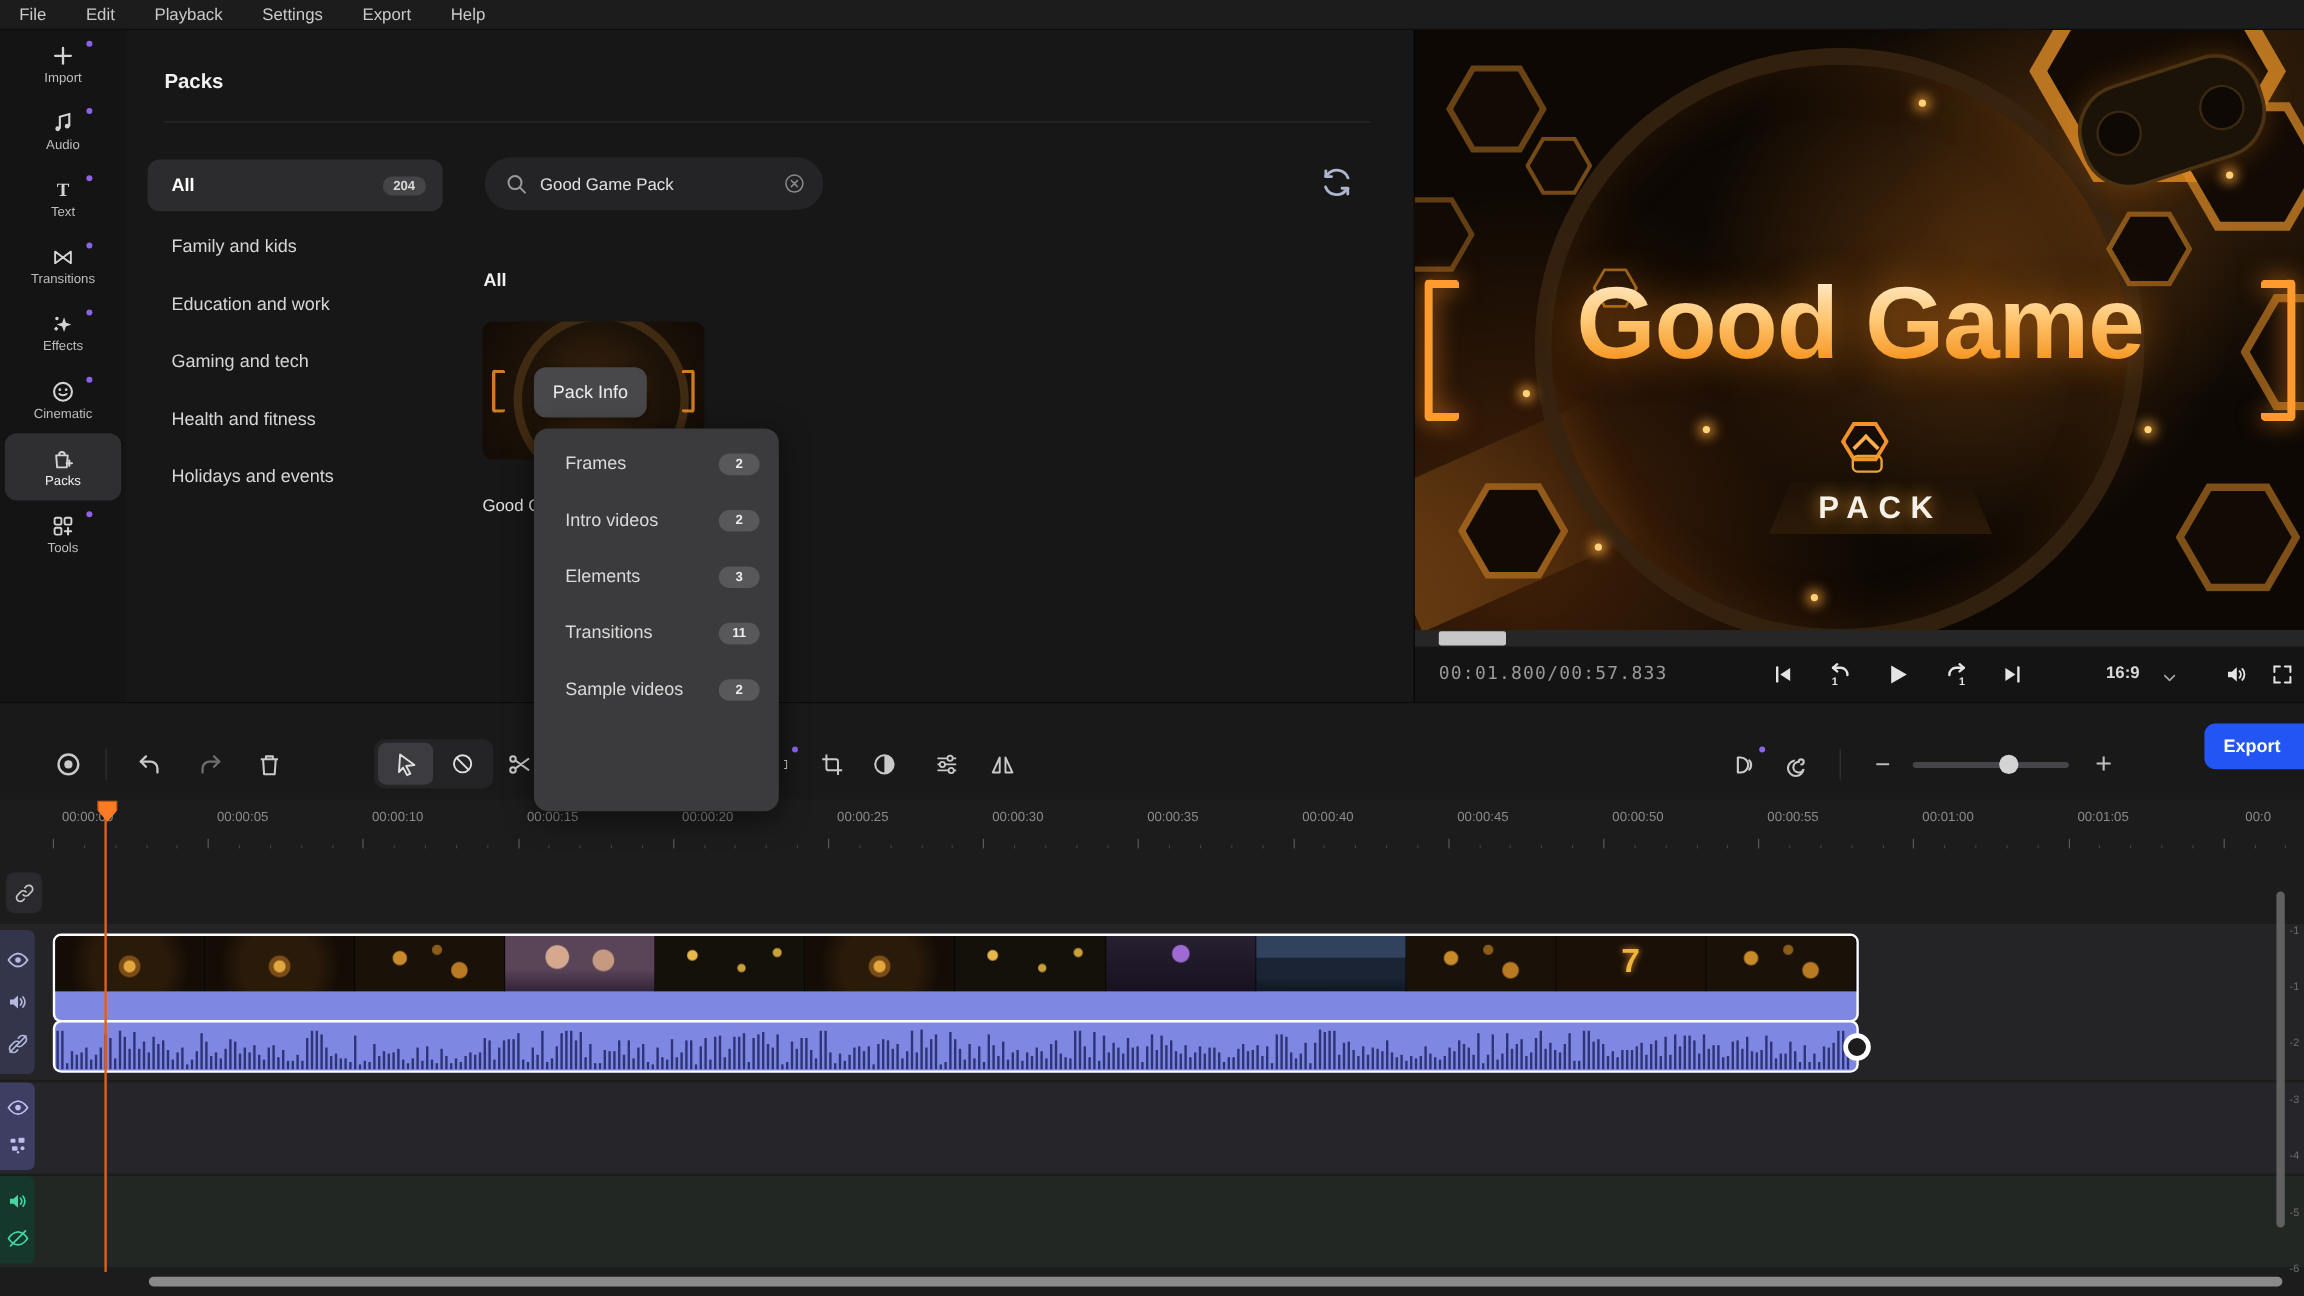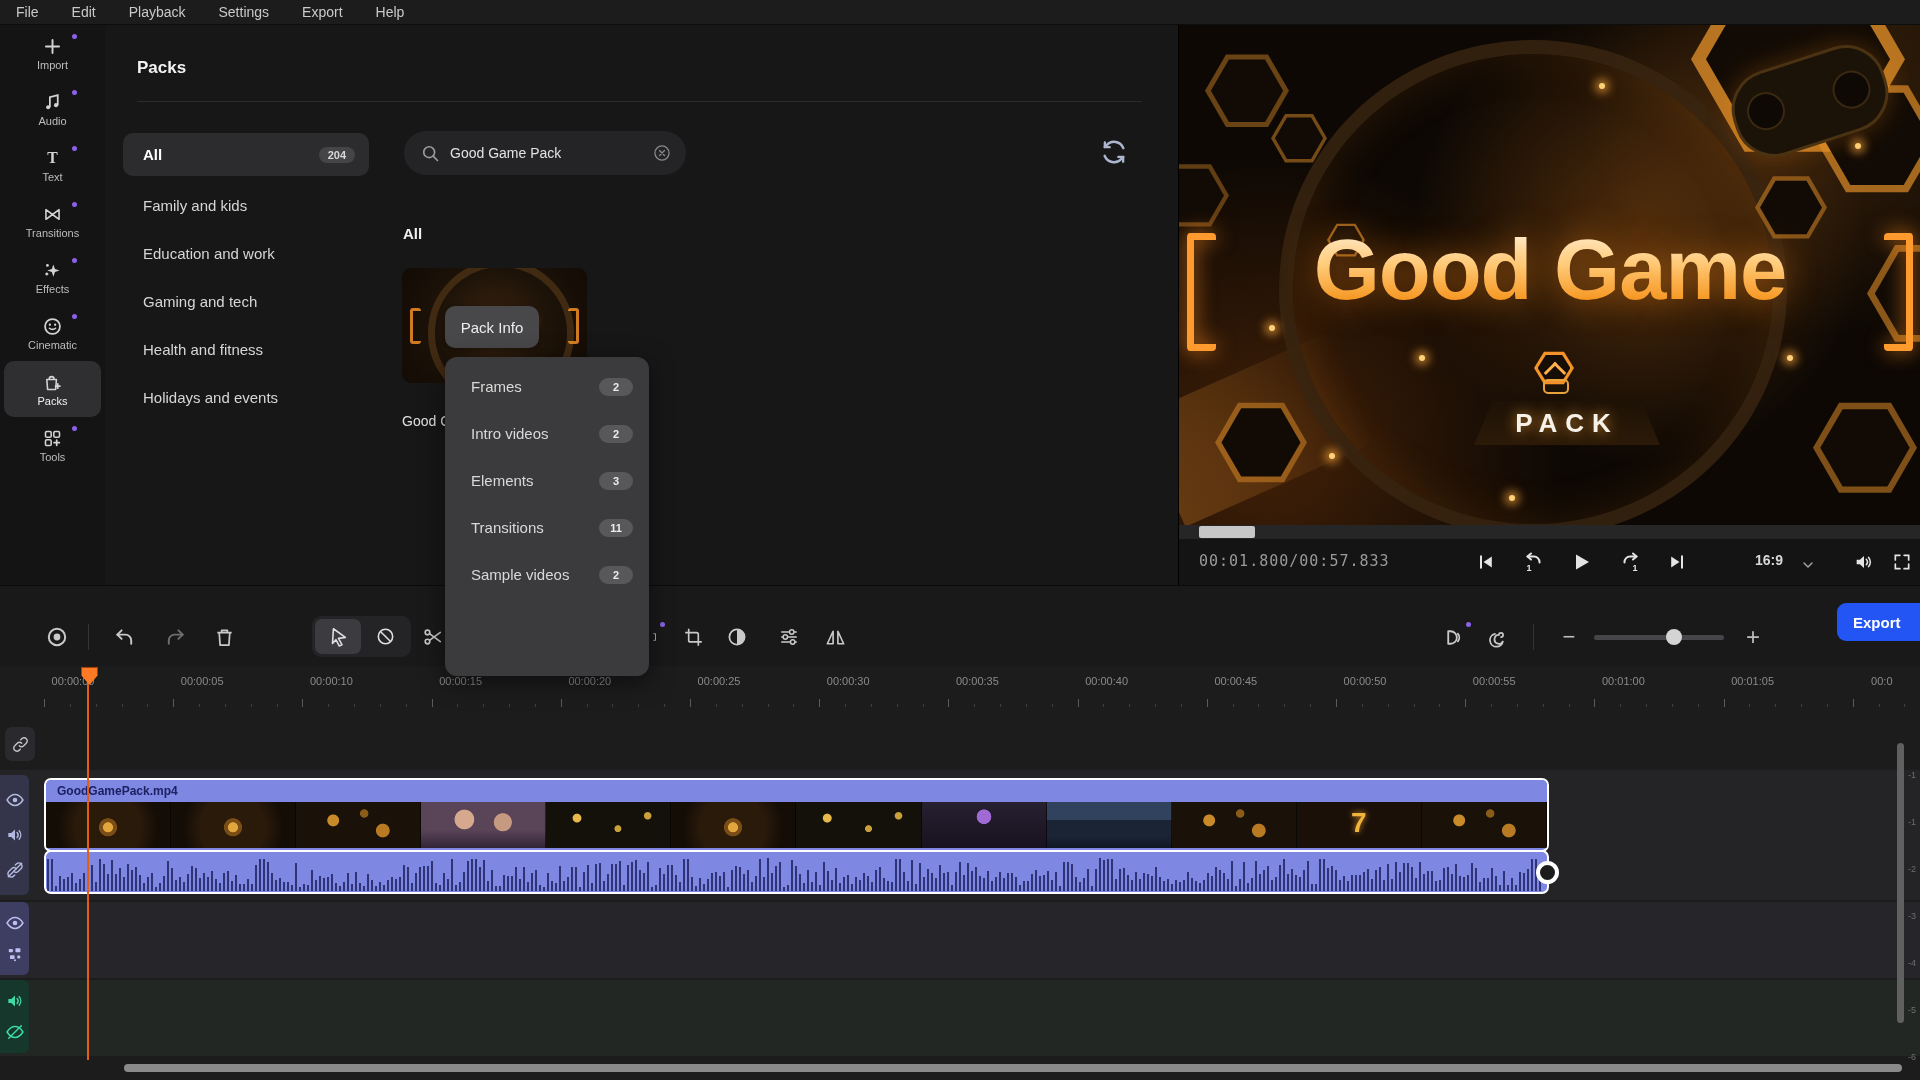--- a/index.html
+++ b/index.html
@@ -780,21 +780,20 @@
     <div class="gutter" id="gut-audio">
       <svg class="gicon">
           <use href="#i-speaker"></use>
         </svg>
       <svg class="gicon">
           <use href="#i-eye-off"></use>
         </svg>
     </div>
 
     <div id="clip-video">
-      <div id="clip-name">GoodGamePack.mp4</div>
       <div id="filmstrip">
           <div class="ft ft-goldring"></div>
           <div class="ft ft-goldring"></div>
           <div class="ft ft-goldhex"></div>
           <div class="ft ft-people"></div>
           <div class="ft ft-dark"></div>
           <div class="ft ft-goldring"></div>
           <div class="ft ft-dark"></div>
           <div class="ft ft-purple"></div>
           <div class="ft ft-blue"></div>

